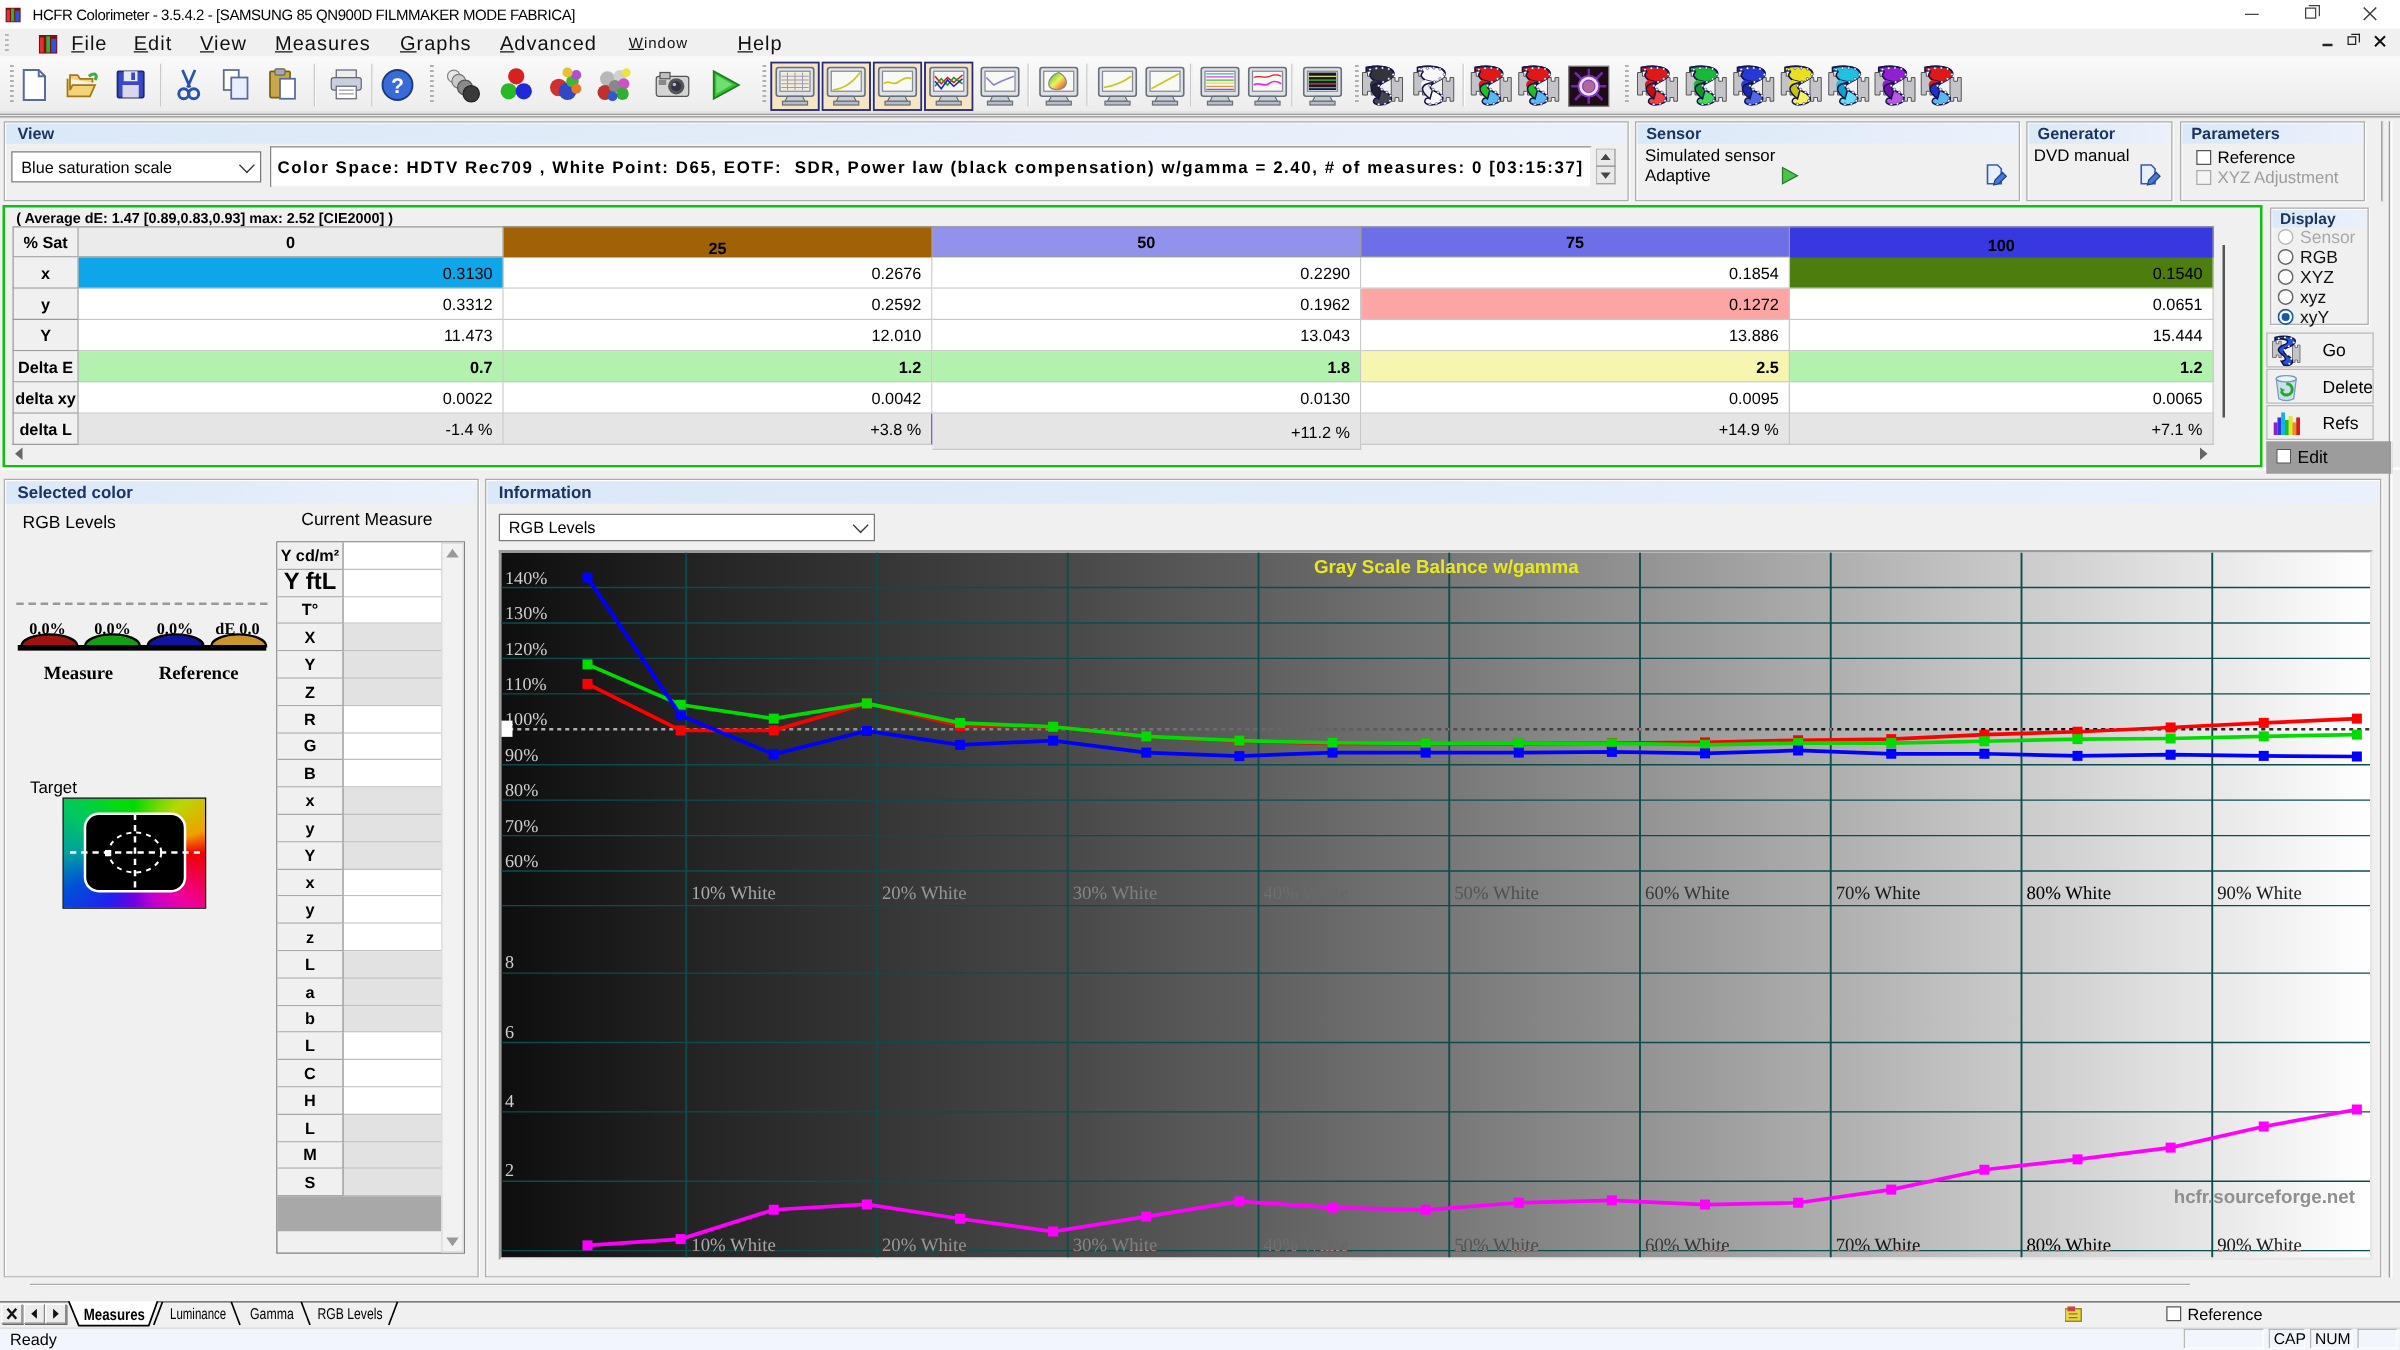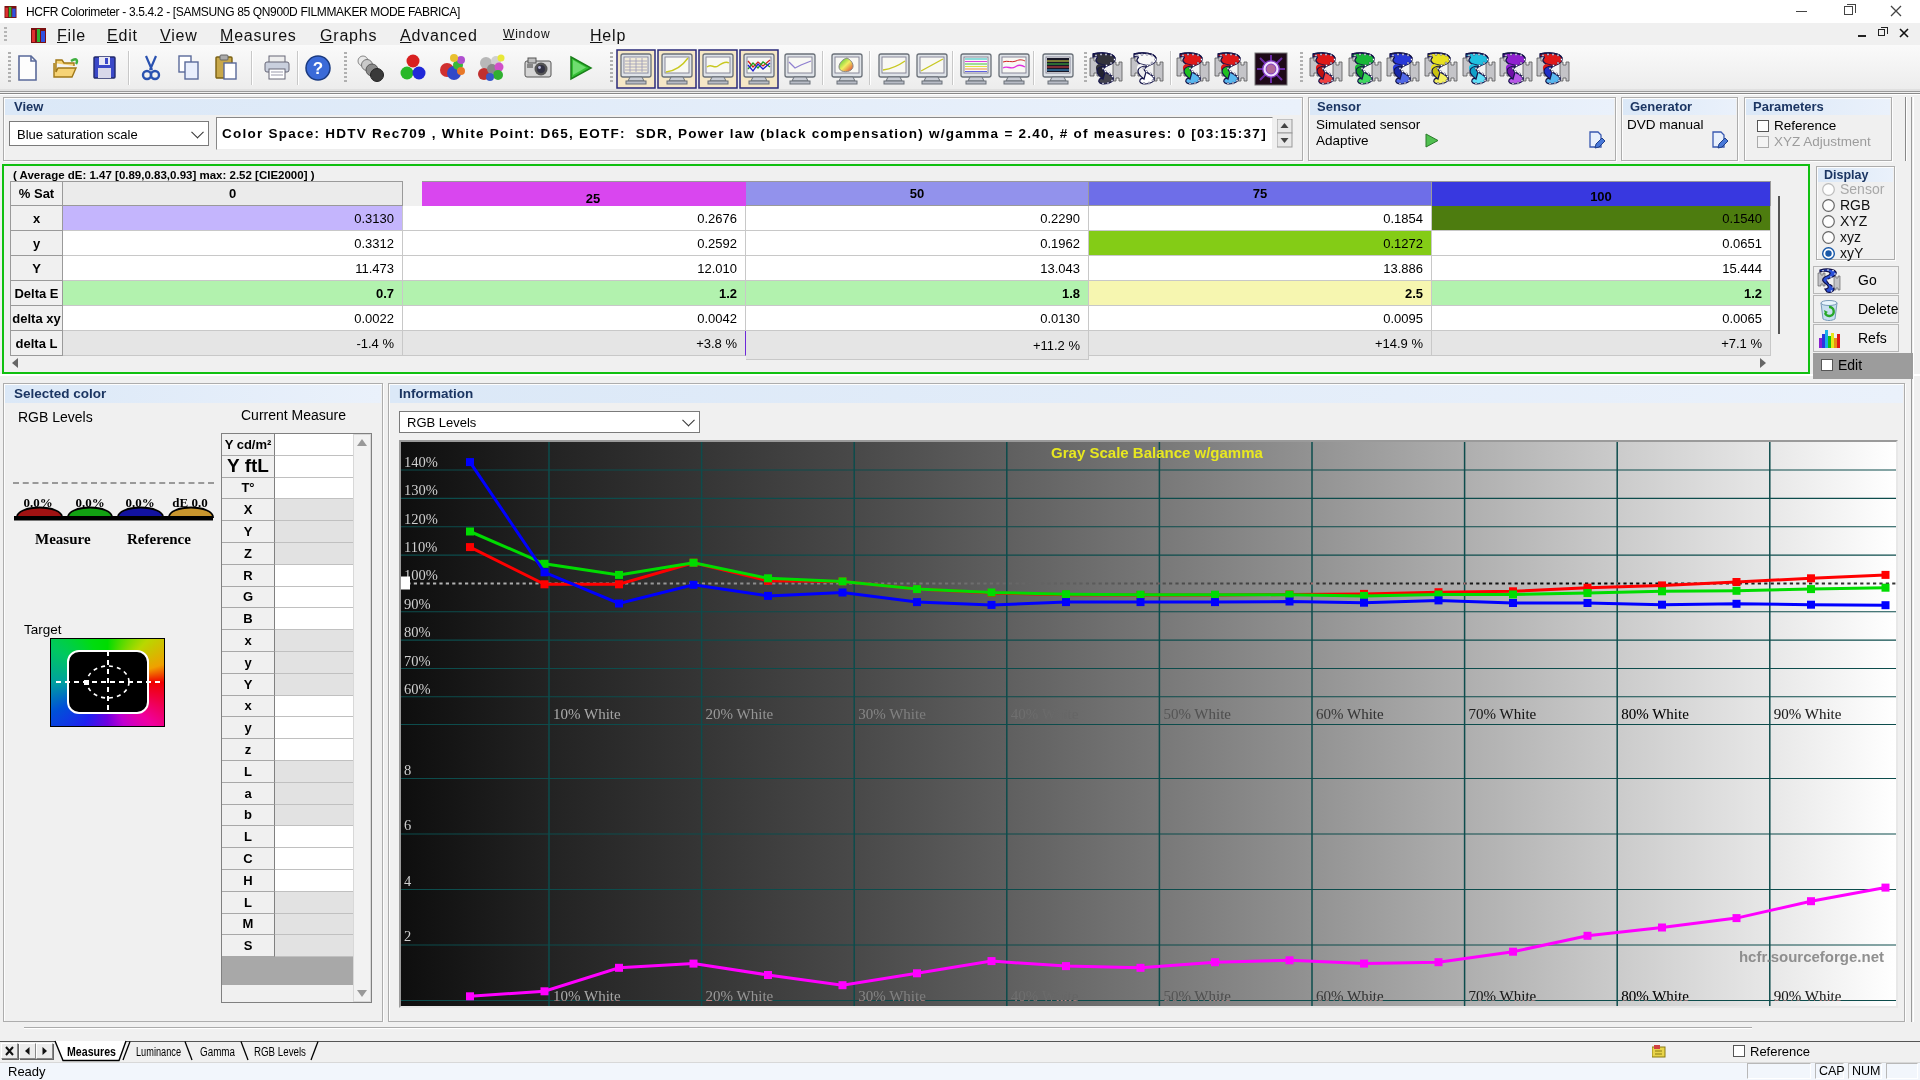--- a/index.html
+++ b/index.html
@@ -568,35 +568,35 @@
 <div class="abs" style="left:1746px;top:99px;width:144px;height:16px;background:linear-gradient(to right,#dbe8f7,#eaf1fb);color:#1b3562;font-weight:bold;font-size:13px;padding-left:7px;line-height:16px">Parameters</div>
 <div class="abs" style="left:1757px;top:120px;width:12px;height:12px;background:#fff;border:1px solid #555"></div>
 <div class="abs" style="left:1774px;top:118px;font-size:13.5px">Reference</div>
 <div class="abs" style="left:1757px;top:136px;width:12px;height:12px;background:#f4f4f4;border:1px solid #aaa"></div>
 <div class="abs" style="left:1774px;top:134px;font-size:13.5px;color:#9c9c9c">XYZ Adjustment</div>
 <div class="abs" style="left:1905px;top:97px;width:2px;height:64px;background:#888;border-right:1px solid #fff"></div>
 <div class="abs" style="left:2px;top:164px;width:1808px;height:210px;border:2px solid #10c010;background:#f0f0f0"></div>
 <div class="abs bold" style="left:13px;top:169px;font-size:11.5px;color:#000">( Average dE: 1.47 [0.89,0.83,0.93] max: 2.52 [CIE2000] )</div>
 <div class="cell ct bold" style="left:10px;top:181px;width:53px;height:25px;background:#f0f0f0;border:1px solid #9a9a9a;border-left:1px solid #9a9a9a">% Sat</div>
 <div class="cell ct bold" style="left:63px;top:181px;width:340px;height:25px;background:#ebebeb;border:1px solid #9a9a9a;border-left:none">0</div>
-<div class="cell ct bold" style="left:422px;top:181px;width:343px;height:35px;background:#d946ef;border:1px solid #9a9a9a;border-left:none">25</div>
+<div class="cell ct bold" style="left:403px;top:181px;width:343px;height:35px;background:#a16207;border:1px solid #9a9a9a;border-left:none">25</div>
 <div class="cell ct bold" style="left:746px;top:181px;width:343px;height:25px;background:#9292ec;border:1px solid #9a9a9a;border-left:none">50</div>
 <div class="cell ct bold" style="left:1089px;top:181px;width:343px;height:25px;background:#6e6ee8;border:1px solid #9a9a9a;border-left:none">75</div>
 <div class="cell ct bold" style="left:1432px;top:181px;width:339px;height:30px;background:#3838e0;border:1px solid #9a9a9a;border-left:none">100</div>
 <div class="cell ct bold" style="left:10px;top:206px;width:53px;height:25px;background:#f0f0f0;border:1px solid #9a9a9a;border-top:none">x</div>
-<div class="cell rt " style="left:63px;top:206px;width:340px;height:25px;background:#c4b5fd;border-right:1px solid #c8c8c8;border-bottom:1px solid #c8c8c8">0.3130</div>
+<div class="cell rt " style="left:63px;top:206px;width:340px;height:25px;background:#0ea5e9;border-right:1px solid #c8c8c8;border-bottom:1px solid #c8c8c8">0.3130</div>
 <div class="cell rt " style="left:403px;top:206px;width:343px;height:25px;background:#ffffff;border-right:1px solid #c8c8c8;border-bottom:1px solid #c8c8c8">0.2676</div>
 <div class="cell rt " style="left:746px;top:206px;width:343px;height:25px;background:#ffffff;border-right:1px solid #c8c8c8;border-bottom:1px solid #c8c8c8">0.2290</div>
 <div class="cell rt " style="left:1089px;top:206px;width:343px;height:25px;background:#ffffff;border-right:1px solid #c8c8c8;border-bottom:1px solid #c8c8c8">0.1854</div>
 <div class="cell rt " style="left:1432px;top:206px;width:339px;height:25px;background:#4d7c0f;border-right:1px solid #c8c8c8;border-bottom:1px solid #c8c8c8">0.1540</div>
 <div class="cell ct bold" style="left:10px;top:231px;width:53px;height:25px;background:#f0f0f0;border:1px solid #9a9a9a;border-top:none">y</div>
 <div class="cell rt " style="left:63px;top:231px;width:340px;height:25px;background:#ffffff;border-right:1px solid #c8c8c8;border-bottom:1px solid #c8c8c8">0.3312</div>
 <div class="cell rt " style="left:403px;top:231px;width:343px;height:25px;background:#ffffff;border-right:1px solid #c8c8c8;border-bottom:1px solid #c8c8c8">0.2592</div>
 <div class="cell rt " style="left:746px;top:231px;width:343px;height:25px;background:#ffffff;border-right:1px solid #c8c8c8;border-bottom:1px solid #c8c8c8">0.1962</div>
-<div class="cell rt " style="left:1089px;top:231px;width:343px;height:25px;background:#84cc16;border-right:1px solid #c8c8c8;border-bottom:1px solid #c8c8c8">0.1272</div>
+<div class="cell rt " style="left:1089px;top:231px;width:343px;height:25px;background:#fca5a5;border-right:1px solid #c8c8c8;border-bottom:1px solid #c8c8c8">0.1272</div>
 <div class="cell rt " style="left:1432px;top:231px;width:339px;height:25px;background:#ffffff;border-right:1px solid #c8c8c8;border-bottom:1px solid #c8c8c8">0.0651</div>
 <div class="cell ct bold" style="left:10px;top:256px;width:53px;height:25px;background:#f0f0f0;border:1px solid #9a9a9a;border-top:none">Y</div>
 <div class="cell rt " style="left:63px;top:256px;width:340px;height:25px;background:#ffffff;border-right:1px solid #c8c8c8;border-bottom:1px solid #c8c8c8">11.473</div>
 <div class="cell rt " style="left:403px;top:256px;width:343px;height:25px;background:#ffffff;border-right:1px solid #c8c8c8;border-bottom:1px solid #c8c8c8">12.010</div>
 <div class="cell rt " style="left:746px;top:256px;width:343px;height:25px;background:#ffffff;border-right:1px solid #c8c8c8;border-bottom:1px solid #c8c8c8">13.043</div>
 <div class="cell rt " style="left:1089px;top:256px;width:343px;height:25px;background:#ffffff;border-right:1px solid #c8c8c8;border-bottom:1px solid #c8c8c8">13.886</div>
 <div class="cell rt " style="left:1432px;top:256px;width:339px;height:25px;background:#ffffff;border-right:1px solid #c8c8c8;border-bottom:1px solid #c8c8c8">15.444</div>
 <div class="cell ct bold" style="left:10px;top:281px;width:53px;height:25px;background:#f0f0f0;border:1px solid #9a9a9a;border-top:none">Delta E</div>
 <div class="cell rt bold" style="left:63px;top:281px;width:340px;height:25px;background:#b2f2ae;border-right:1px solid #c8c8c8;border-bottom:1px solid #c8c8c8">0.7</div>
 <div class="cell rt bold" style="left:403px;top:281px;width:343px;height:25px;background:#b2f2ae;border-right:1px solid #c8c8c8;border-bottom:1px solid #c8c8c8">1.2</div>

